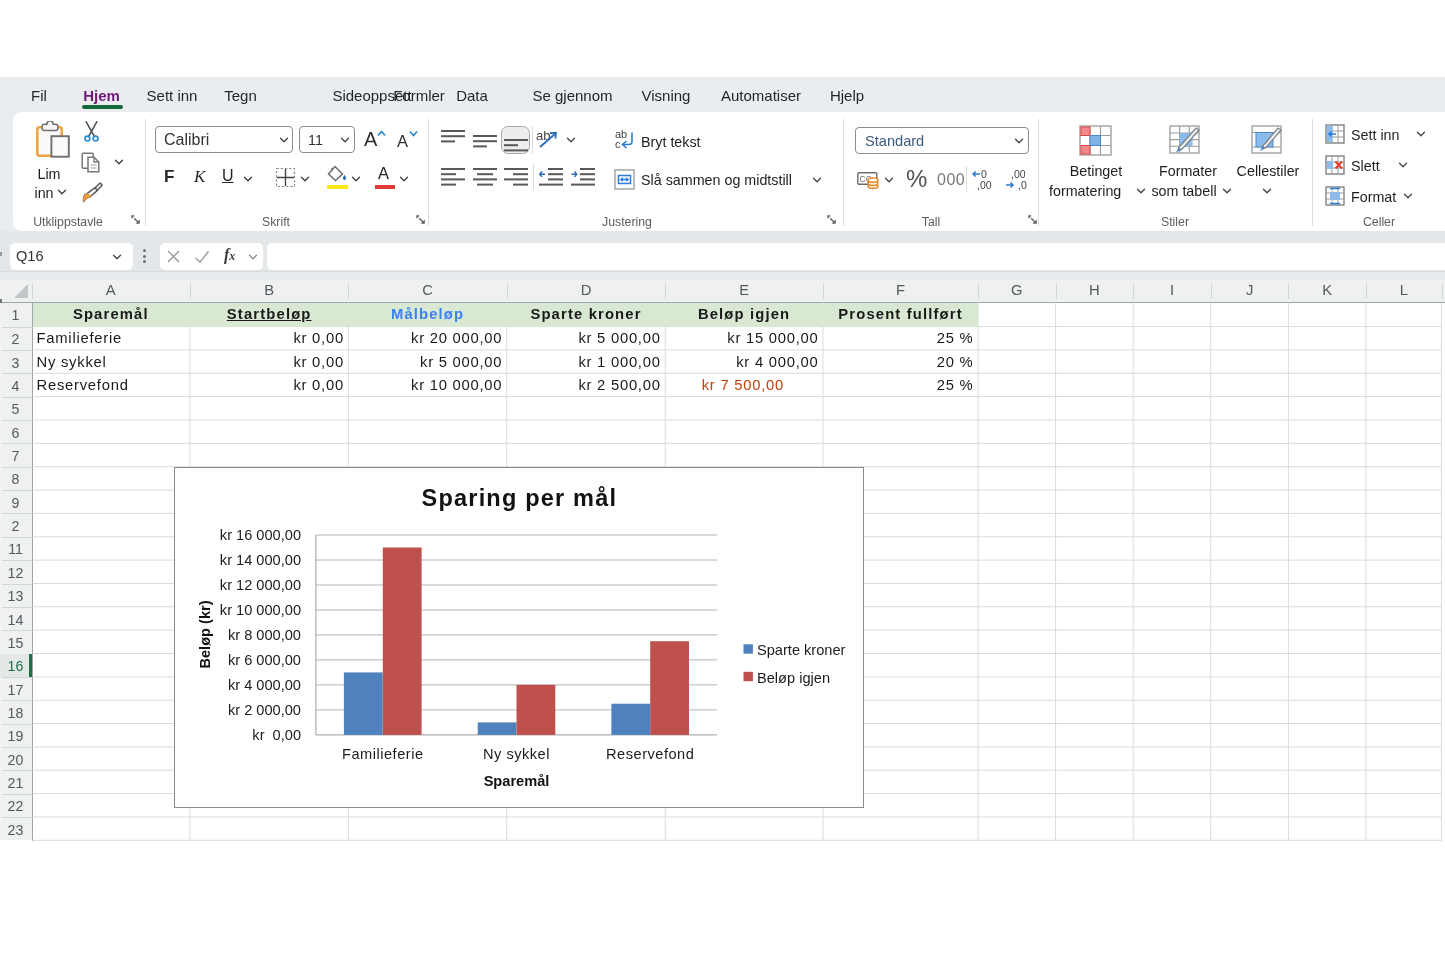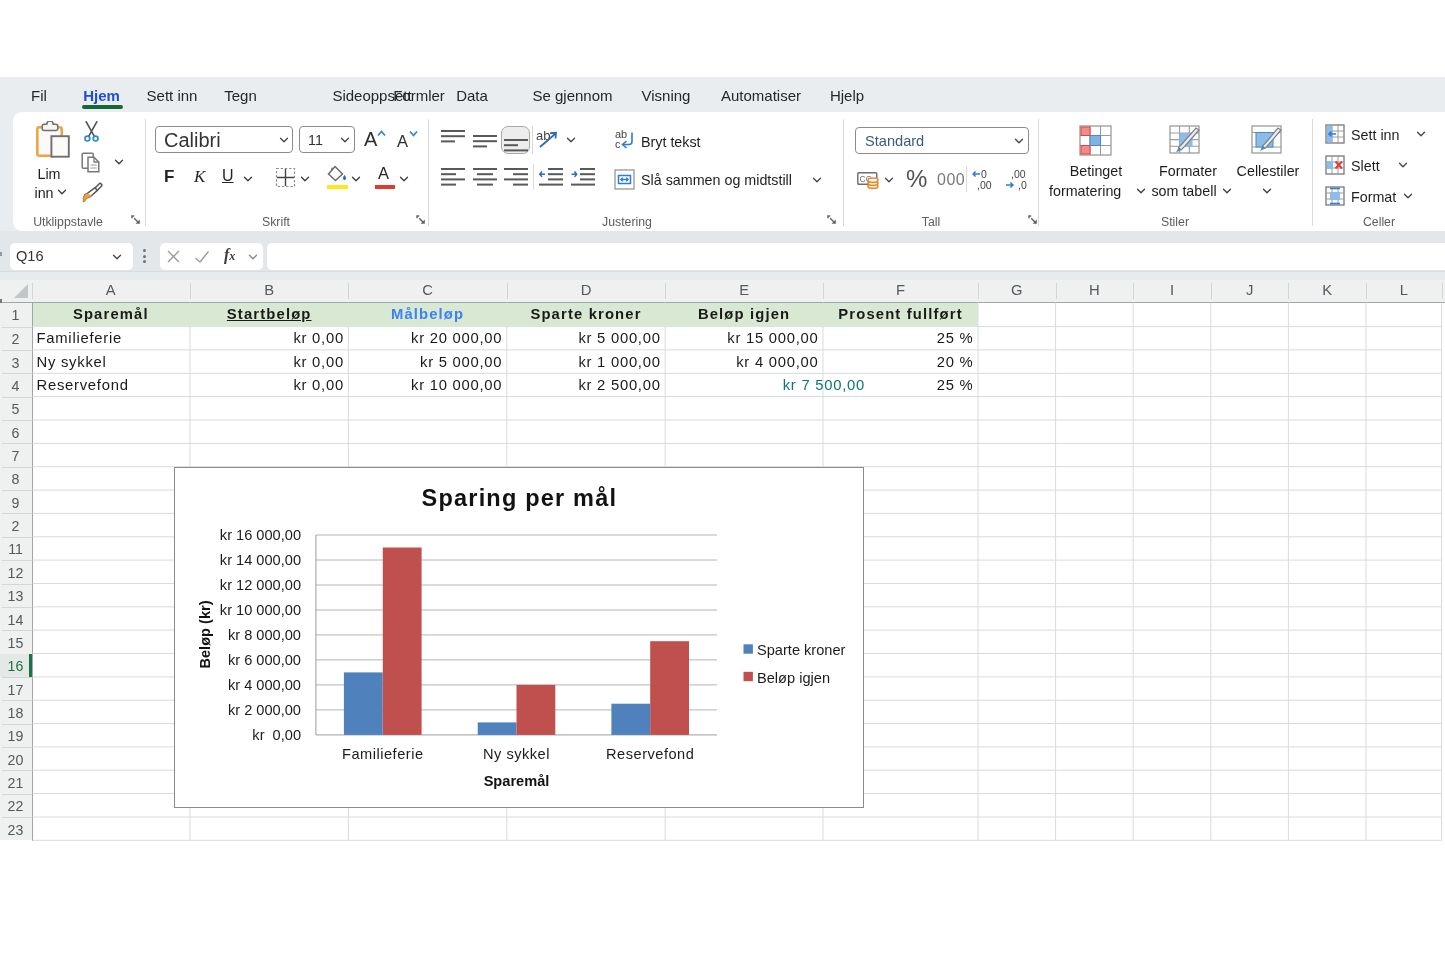--- a/index.html
+++ b/index.html
@@ -5,21 +5,21 @@
 .ab{position:absolute;}
 .tab{position:absolute;transform:translateX(-50%);font-size:15px;color:#262626;white-space:nowrap;top:10px;}
 .glbl{position:absolute;transform:translateX(-50%);font-size:12.3px;color:#5c5c5c;top:103px;white-space:nowrap;}
 .gsep{position:absolute;top:7px;height:107px;width:1px;background:#d9dadb;}
 svg{display:block;}
 
 </style></head><body>
 <div class="ab" style="left:0;top:77px;width:1445px;height:34.5px;background:#eaedf0"></div>
 <div class="ab" style="left:0;top:77px;width:1445px;height:33px;">
 <div class="tab" style="left:39.0px;">Fil</div>
-<div class="tab" style="left:101.5px;font-weight:bold;color:#1d4ed8;">Hjem</div>
+<div class="tab" style="left:101.5px;font-weight:bold;color:#701a75;">Hjem</div>
 <div class="tab" style="left:172.0px;">Sett inn</div>
 <div class="tab" style="left:240.5px;text-align:center;">Tegn</div>
 <div class="tab" style="left:328px;margin-left:44px;">Sideoppsett</div>
 <div class="tab" style="left:419.0px;">Formler</div>
 <div class="tab" style="left:472px;text-align:center;">Data</div>
 <div class="tab" style="left:572.5px;">Se gjennom</div>
 <div class="tab" style="left:666.0px;">Visning</div>
 <div class="tab" style="left:761.0px;">Automatiser</div>
 <div class="tab" style="left:847.0px;">Hjelp</div>
 <div class="ab" style="left:81.5px;top:28px;width:41px;height:4px;background:#176839;border-radius:2px;"></div>
@@ -80,21 +80,21 @@
 <path d="M9.5 13 h6 M9.5 16 h6" stroke="#9b9c9e" stroke-width="1.1"></path>
 </svg>
 <svg class="ab" style="left:101.0px;top:45.5px" width="10" height="10" viewBox="0 0 10 10">
         <path d="M1.5 3.2 L5 6.8 L8.5 3.2" fill="none" stroke="#3d3d3d" stroke-width="1.3" stroke-linecap="round" stroke-linejoin="round"></path>
       </svg>
 <svg class="ab" style="left:69.0px;top:70.0px" width="21" height="21" viewBox="0 0 21 21">
 <path d="M12.5 6.5 L17 2 a1.6 1.6 0 0 1 2.3 2.3 L14.8 8.8" fill="none" stroke="#57595b" stroke-width="1.6" stroke-linejoin="round"></path>
 <path d="M12.8 5.8 L15.4 8.4 L8.5 14.5 L5 15.8 L1.6 19.5 Q0.9 15.9 2.8 12.9 L6 10.8 Z" fill="#fff" stroke="#57595b" stroke-width="1.5" stroke-linejoin="round"></path>
 <path d="M1.6 19.5 Q0.9 15.9 2.8 12.9 L4.6 11.7 L9.4 13.7 L8.5 14.5 L5 15.8 Z" fill="#f0a13e" stroke="#e8922d" stroke-width="0.8"></path>
 </svg>
-<div class="ab" style="left:142.0px;top:14.5px;width:138px;height:26.5px;border:1px solid #898d91;border-radius:4px;background:#fff;font-size:20px;color:#333;line-height:26px;padding-left:8px;box-sizing:border-box;">Calibri</div>
+<div class="ab" style="left:142.0px;top:14.5px;width:138px;height:26.5px;border:1px solid #898d91;border-radius:4px;background:#fff;font-size:16px;color:#333;line-height:26px;padding-left:8px;box-sizing:border-box;">Calibri</div>
 <svg class="ab" style="left:266.0px;top:23.0px" width="10" height="10" viewBox="0 0 10 10">
         <path d="M1.5 3.2 L5 6.8 L8.5 3.2" fill="none" stroke="#444" stroke-width="1.3" stroke-linecap="round" stroke-linejoin="round"></path>
       </svg>
 <div class="ab" style="left:286.0px;top:14.5px;width:56px;height:26.5px;border:1px solid #898d91;border-radius:4px;background:#fff;font-size:14.3px;color:#333;line-height:26px;padding-left:8px;box-sizing:border-box;">11</div>
 <svg class="ab" style="left:327.0px;top:23.0px" width="10" height="10" viewBox="0 0 10 10">
         <path d="M1.5 3.2 L5 6.8 L8.5 3.2" fill="none" stroke="#444" stroke-width="1.3" stroke-linecap="round" stroke-linejoin="round"></path>
       </svg>
 <div class="ab" style="left:351.0px;top:16.5px;font-size:20px;color:#2f2f2f;">A</div>
 <svg class="ab" style="left:364.0px;top:18.5px" width="9" height="7" viewBox="0 0 9 7">
         <path d="M1 5.5 L4.5 1.5 L8 5.5" fill="none" stroke="#2e8bd0" stroke-width="1.8"></path>
@@ -457,21 +457,21 @@
 <div class="ab" style="left:36.5px;top:81.6px;transform:translateY(-50%);font-size:14.8px;color:#1a1a1a;letter-spacing:0.75px;">Ny sykkel</div>
 <div class="ab" style="left:343.9px;top:81.6px;transform:translate(-100%,-50%);font-size:14.8px;color:#1a1a1a;white-space:nowrap;letter-spacing:0.75px;">kr 0,00</div>
 <div class="ab" style="left:502.3px;top:81.6px;transform:translate(-100%,-50%);font-size:14.8px;color:#1a1a1a;white-space:nowrap;letter-spacing:0.75px;">kr 5 000,00</div>
 <div class="ab" style="left:660.7px;top:81.6px;transform:translate(-100%,-50%);font-size:14.8px;color:#1a1a1a;white-space:nowrap;letter-spacing:0.75px;">kr 1 000,00</div>
 <div class="ab" style="left:818.5px;top:81.6px;transform:translate(-100%,-50%);font-size:14.8px;color:#1a1a1a;white-space:nowrap;letter-spacing:0.75px;">kr 4 000,00</div>
 <div class="ab" style="left:973.5px;top:81.6px;transform:translate(-100%,-50%);font-size:14.8px;color:#1a1a1a;white-space:nowrap;letter-spacing:0.75px;">20 %</div>
 <div class="ab" style="left:36.5px;top:105.0px;transform:translateY(-50%);font-size:14.8px;color:#1a1a1a;letter-spacing:0.75px;">Reservefond</div>
 <div class="ab" style="left:343.9px;top:105.0px;transform:translate(-100%,-50%);font-size:14.8px;color:#1a1a1a;white-space:nowrap;letter-spacing:0.75px;">kr 0,00</div>
 <div class="ab" style="left:502.3px;top:105.0px;transform:translate(-100%,-50%);font-size:14.8px;color:#1a1a1a;white-space:nowrap;letter-spacing:0.75px;">kr 10 000,00</div>
 <div class="ab" style="left:660.7px;top:105.0px;transform:translate(-100%,-50%);font-size:14.8px;color:#1a1a1a;white-space:nowrap;letter-spacing:0.75px;">kr 2 500,00</div>
-<div class="ab" style="left:865px;top:105.0px;transform:translate(-100%,-50%);font-size:14.8px;color:#0f766e;white-space:nowrap;letter-spacing:0.75px;">kr 7 500,00</div>
+<div class="ab" style="left:784px;top:105.0px;transform:translate(-100%,-50%);font-size:14.8px;color:#c2410c;white-space:nowrap;letter-spacing:0.75px;">kr 7 500,00</div>
 <div class="ab" style="left:973.5px;top:105.0px;transform:translate(-100%,-50%);font-size:14.8px;color:#1a1a1a;white-space:nowrap;letter-spacing:0.75px;">25 %</div>
 </div>
 <svg class="ab" style="left:173.5px;top:466.5px" width="690" height="341" viewBox="0 0 690 341">
     <rect x="0.5" y="0.5" width="689" height="340" fill="#fff" stroke="#898c8f" stroke-width="1"></rect>
     <text x="345.4" y="39" font-size="23.5" font-weight="bold" fill="#121212" text-anchor="middle" font-family="Liberation Sans" letter-spacing="1.2">Sparing per mål</text>
     <line x1="141.9" y1="242.9" x2="543.0" y2="242.9" stroke="#b3b4b5" stroke-width="1"></line>
     <line x1="141.9" y1="217.9" x2="543.0" y2="217.9" stroke="#b3b4b5" stroke-width="1"></line>
     <line x1="141.9" y1="192.9" x2="543.0" y2="192.9" stroke="#b3b4b5" stroke-width="1"></line>
     <line x1="141.9" y1="167.9" x2="543.0" y2="167.9" stroke="#b3b4b5" stroke-width="1"></line>
     <line x1="141.9" y1="143.0" x2="543.0" y2="143.0" stroke="#b3b4b5" stroke-width="1"></line>

